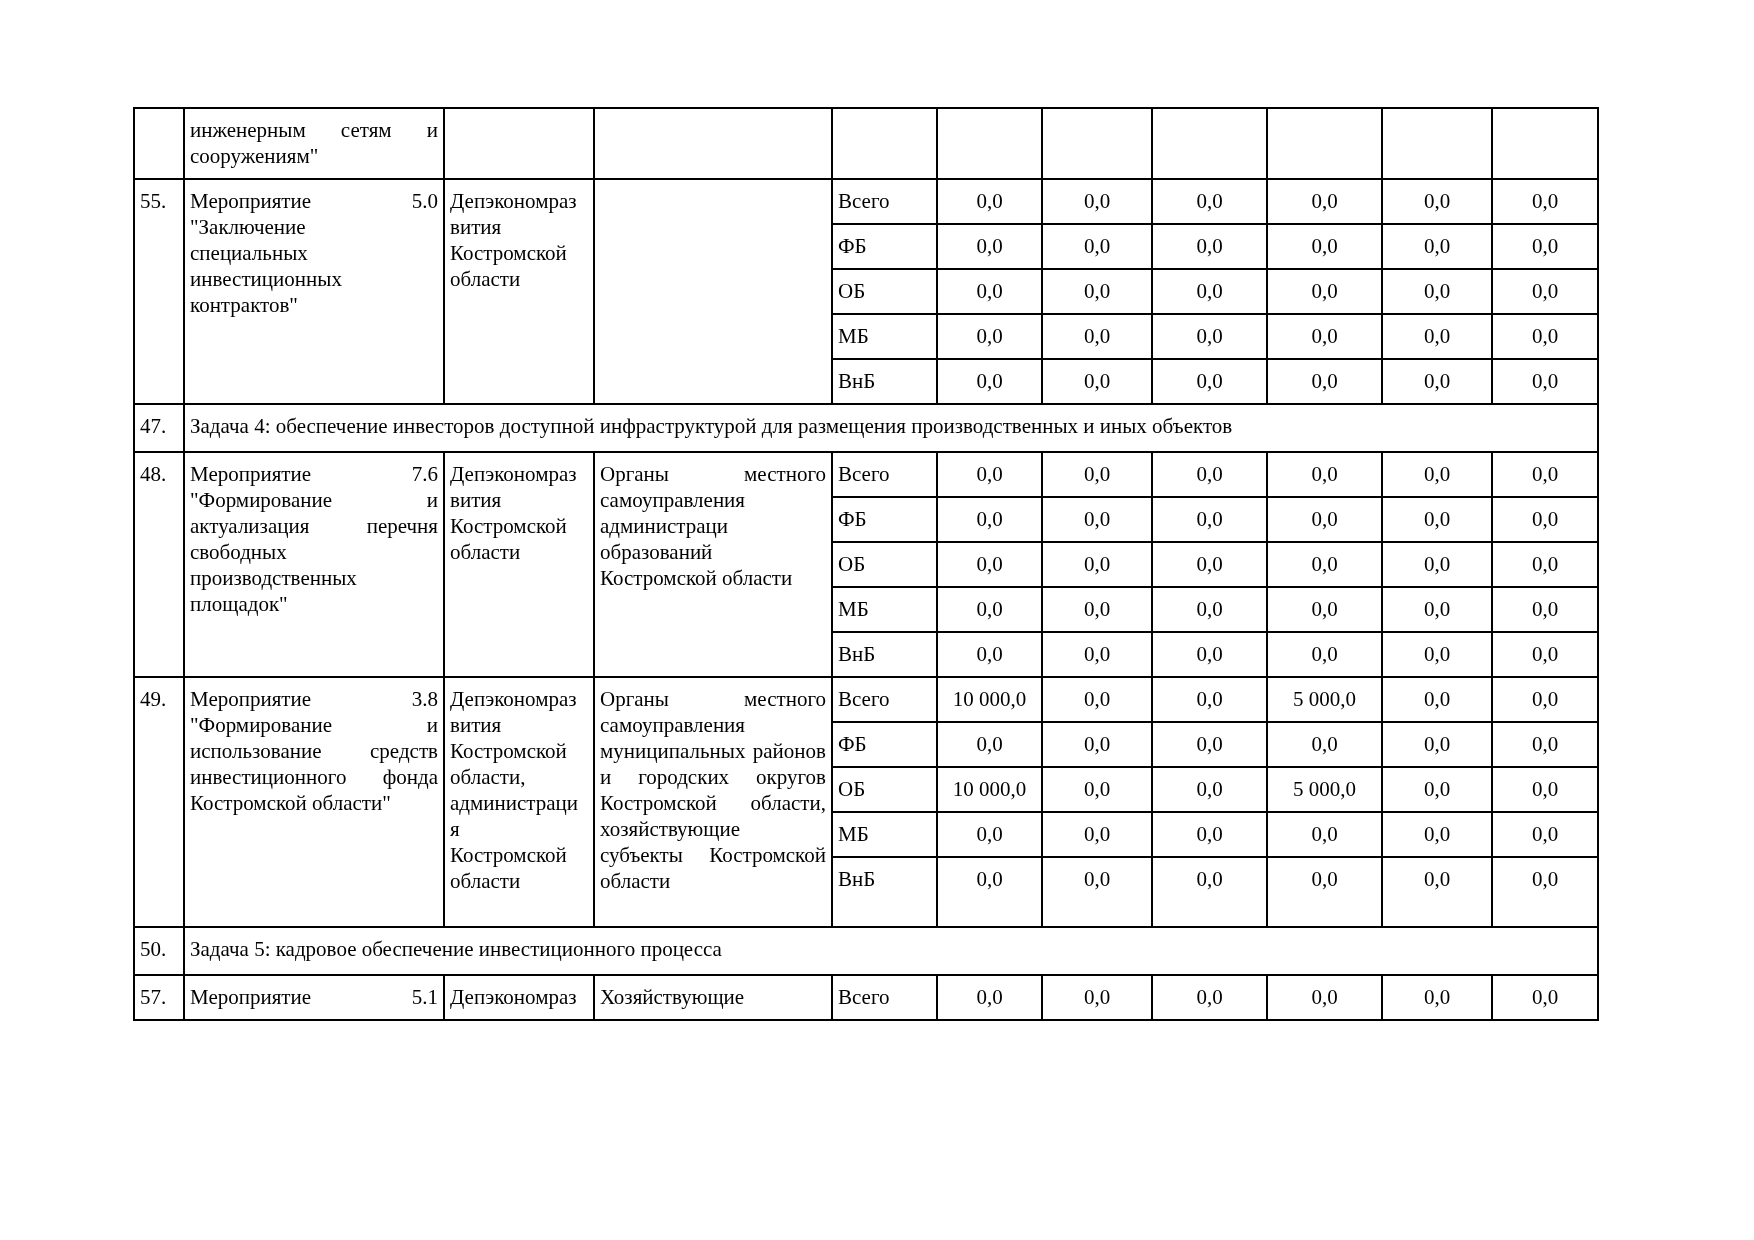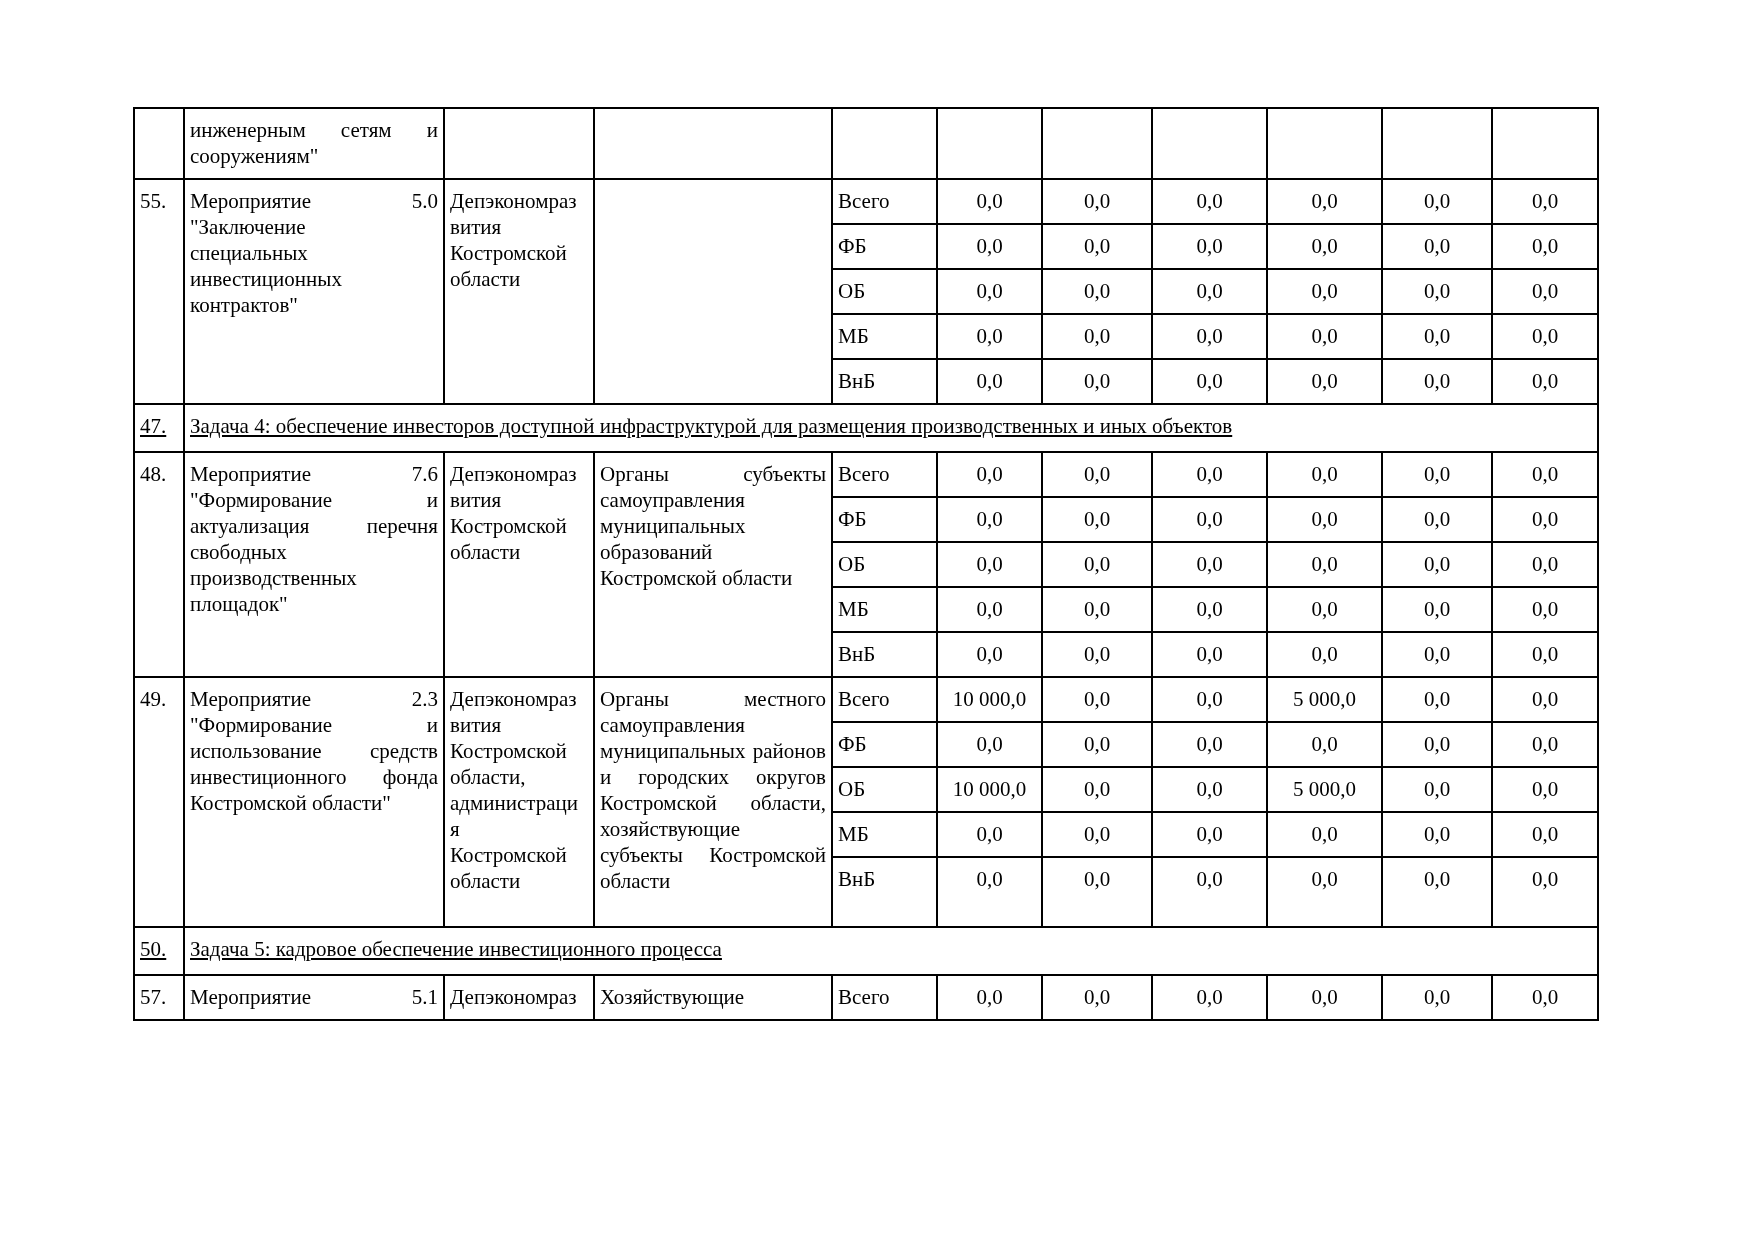--- a/index.html
+++ b/index.html
@@ -35,21 +35,21 @@
   td.name { padding-left: 5px; padding-right: 6px; }
   td.exec { white-space: pre-line; padding-left: 5px; padding-right: 5px; }
   td.part { text-align: justify; padding-left: 6px; padding-right: 6px; }
   td.src  { padding-left: 6px; }
   td.val  { text-align: center; padding-left: 2px; padding-right: 2px; white-space: nowrap; }
   td.task { padding-left: 5px; }
   .t1 { display: flex; justify-content: space-between; gap: 40px; }
   .rest { text-align: justify; white-space: pre-line; }
   .justcell { text-align: justify; }
   tr.h45 { height: 45px; }
-  tr.h48 { height: 48px; text-decoration: underline; }
+  tr.h48 { height: 48px; }
   tr.h70 { height: 70px; }
   tr.h71 { height: 71px; }
 </style>
 </head>
 <body>
 
 <div class="sheet">
   <table class="doc">
     <colgroup>
       <col style="width:50px">
@@ -153,21 +153,21 @@
         <div class="t1">
           <span>Мероприятие</span>
           <span>7.6</span>
         </div>
         <div class="rest">"Формирование и актуализация перечня свободных производственных площадок"</div>
       </td>
       <td class="exec" rowspan="5">Депэкономраз
 вития
 Костромской
 области</td>
-      <td class="part" rowspan="5">Органы субъекты самоуправления муниципальных образований Костромской области</td>
+      <td class="part" rowspan="5">Органы местного самоуправления администраци образований Костромской области</td>
       <td class="src">Всего</td>
       <td class="val">0,0</td>
       <td class="val">0,0</td>
       <td class="val">0,0</td>
       <td class="val">0,0</td>
       <td class="val">0,0</td>
       <td class="val">0,0</td>
     </tr>
     <tr class="h45">
       <td class="src">ФБ</td>
@@ -204,21 +204,21 @@
       <td class="val">0,0</td>
       <td class="val">0,0</td>
       <td class="val">0,0</td>
     </tr>
 
     <tr class="h45">
       <td class="num" rowspan="5">49.</td>
       <td class="name" rowspan="5">
         <div class="t1">
           <span>Мероприятие</span>
-          <span>2.3</span>
+          <span>3.8</span>
         </div>
         <div class="rest">"Формирование и использование средств инвестиционного фонда Костромской области"</div>
       </td>
       <td class="exec" rowspan="5">Депэкономраз
 вития
 Костромской
 области,
 администраци
 я
 Костромской

